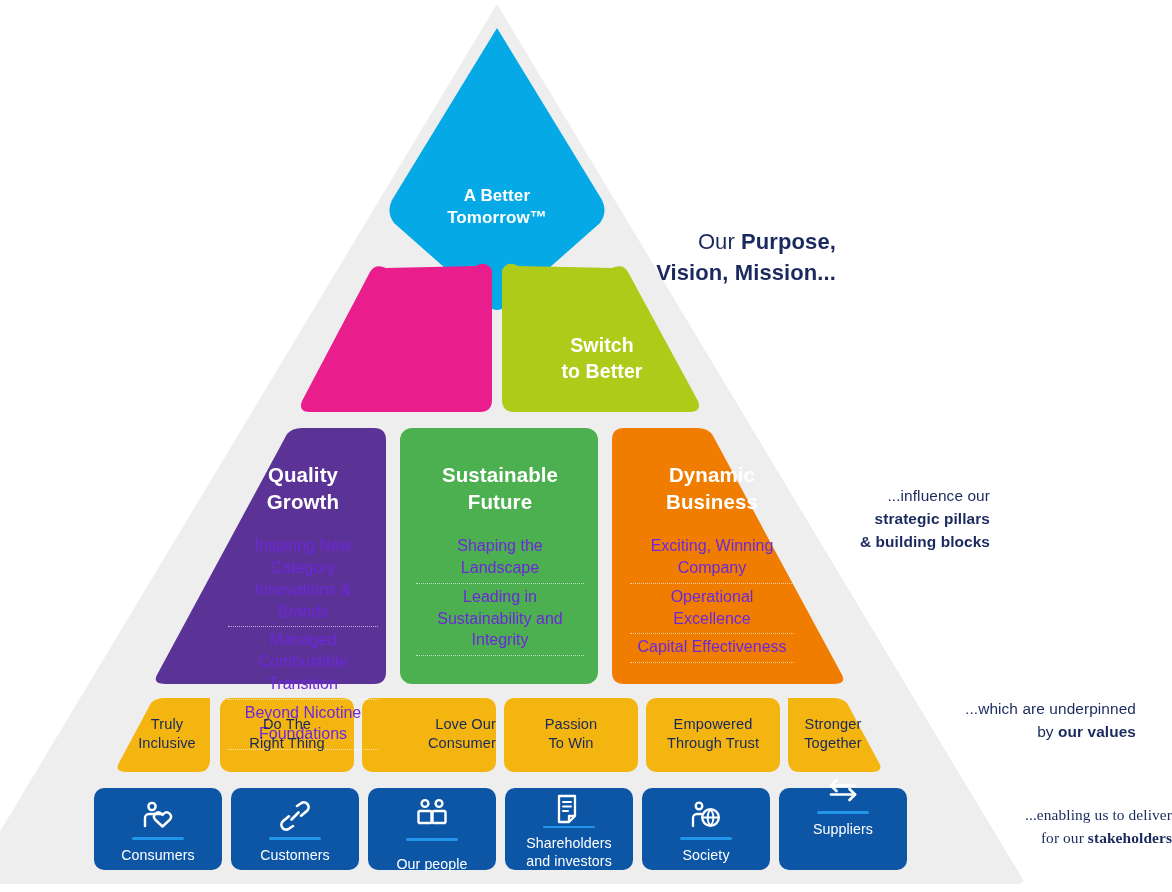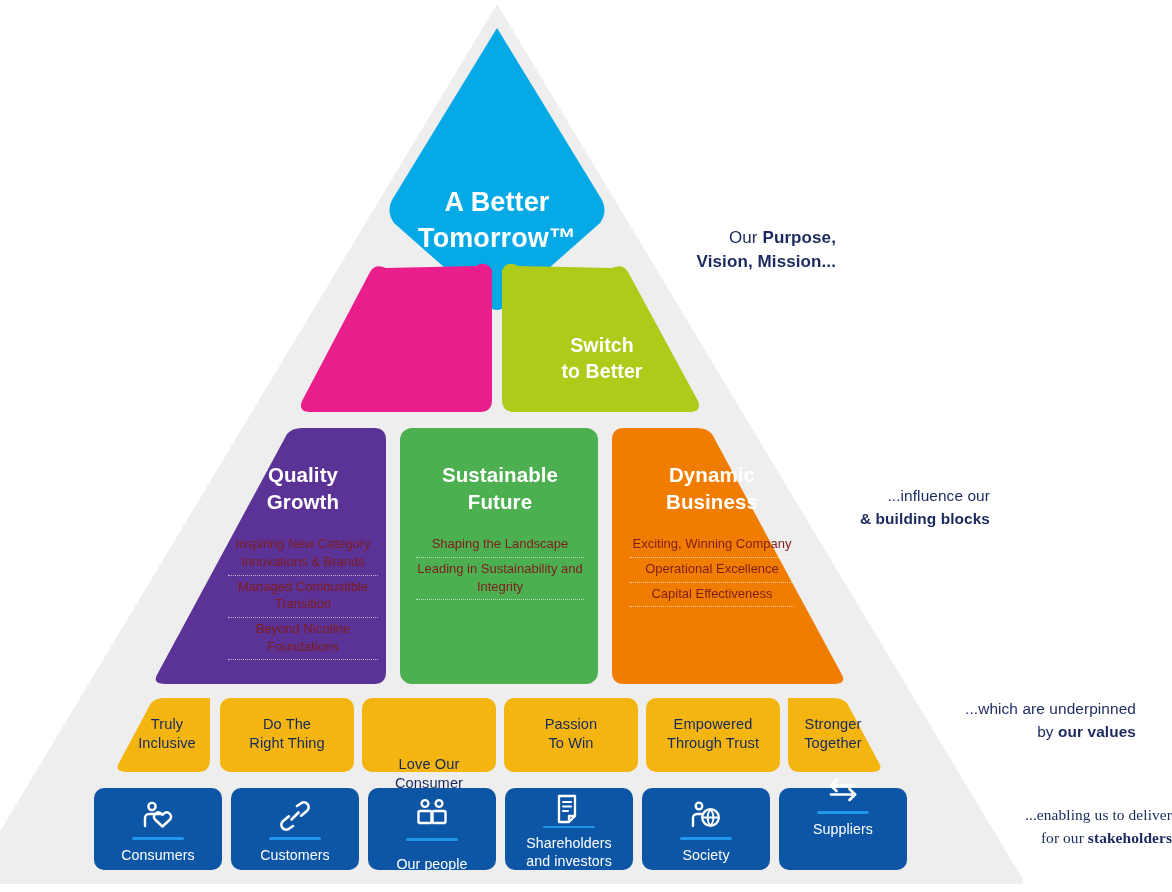--- a/index.html
+++ b/index.html
@@ -11,40 +11,40 @@
   #stage{position:absolute;left:0;top:0;width:1172px;height:892px;}
 
   
   svg#pyramid{position:absolute;left:0;top:0;width:1172px;height:892px;}
 
   
   .lbl{position:absolute;color:#ffffff;text-align:center;pointer-events:none;}
 
   .tier1-title{
     left:397px;top:185px;width:200px;
-    font-size:27px;font-weight:bold;line-height:1.32;letter-spacing:.1px;
+    font-size:17px;font-weight:bold;line-height:1.32;letter-spacing:.1px;
   }
 
   .tier2-title{
     font-size:19.5px;font-weight:bold;line-height:1.33;letter-spacing:.1px;
   }
   #t2-left{left:320px;top:320px;width:152px;}
   #t2-right{left:522px;top:333px;width:160px;}
 
   .tier3{position:absolute;color:#fff;}
   .tier3 .t3-head{
     font-size:20.5px;font-weight:bold;line-height:1.3;text-align:center;
     letter-spacing:.1px;
   }
   .t3-list{margin:18px 0 0 0;padding:0;list-style:none;}
   .t3-list li{
-    font-size:13px;line-height:1.36;text-align:center;
+    font-size:16px;line-height:1.36;text-align:center;
     padding:2px 0 4px 0;
     border-bottom:1.5px dotted rgba(255,255,255,.62);
-    color:#7f1d1d;
+    color:#6d28d9;
   }
   #tier3-a{left:228px;top:462px;width:150px;}
   #tier3-b{left:416px;top:462px;width:168px;}
   #tier3-c{left:630px;top:462px;width:164px;}
   #tier3-a .t3-list{width:150px;}
   #tier3-b .t3-list{width:168px;}
   #tier3-c .t3-list{width:164px;}
 
   
   .value-lbl{
@@ -61,21 +61,21 @@
   .stake .rule{width:52px;height:3px;background:#2196e8;margin:2px 0 7px 0;border-radius:2px;}
   .stake .stxt{
     color:#ffffff;text-align:center;font-size:14.2px;line-height:1.22;
     letter-spacing:.1px;
   }
 
   
   .anno{position:absolute;color:#1b2a5e;text-align:right;letter-spacing:.1px;}
   .anno .ln{display:block;white-space:nowrap;}
   .anno .b{font-weight:bold;}
-  #anno1{left:600px;top:226px;width:236px;font-size:17px;line-height:1.42;}
+  #anno1{left:600px;top:226px;width:236px;font-size:22px;line-height:1.42;}
   #anno2{left:760px;top:484px;width:230px;font-size:15.4px;line-height:1.5;}
   #anno3{left:880px;top:697px;width:256px;font-size:15.4px;line-height:1.5;}
   #anno4{left:900px;top:803px;width:272px;font-size:15.4px;line-height:1.5;font-family:Liberation Serif, serif;}
 </style>
 </head>
 <body>
 
 <div id="stage">
 
   <svg id="pyramid" viewBox="0 0 1172 892">
@@ -152,21 +152,21 @@
   </div>
 
   <div class="value-lbl" style="left:122px;top:715px;width:90px;">
     <div>Truly</div>
     <div>Inclusive</div>
   </div>
   <div class="value-lbl" style="left:220px;top:715px;width:134px;">
     <div>Do The</div>
     <div>Right Thing</div>
   </div>
-  <div class="value-lbl" style="left:362px;top:755px;width:134px;">
+  <div class="value-lbl" style="left:362px;top:715px;width:134px;text-align:right;">
     <div>Love Our</div>
     <div>Consumer</div>
   </div>
   <div class="value-lbl" style="left:504px;top:715px;width:134px;">
     <div>Passion</div>
     <div>To Win</div>
   </div>
   <div class="value-lbl" style="left:646px;top:715px;width:134px;">
     <div>Empowered</div>
     <div>Through Trust</div>
@@ -265,20 +265,21 @@
     </div>
   </div>
 
   <div class="anno" id="anno1">
     <span class="ln"><span>Our </span><span class="b">Purpose,</span></span>
     <span class="ln b">Vision, Mission...</span>
   </div>
 
   <div class="anno" id="anno2">
     <span class="ln">...influence our</span>
+    <span class="ln b">strategic pillars</span>
     <span class="ln b">&amp; building blocks</span>
   </div>
 
   <div class="anno" id="anno3">
     <span class="ln">...which are underpinned</span>
     <span class="ln"><span>by </span><span class="b">our values</span></span>
   </div>
 
   <div class="anno" id="anno4">
     <span class="ln">...enabling us to deliver</span>

